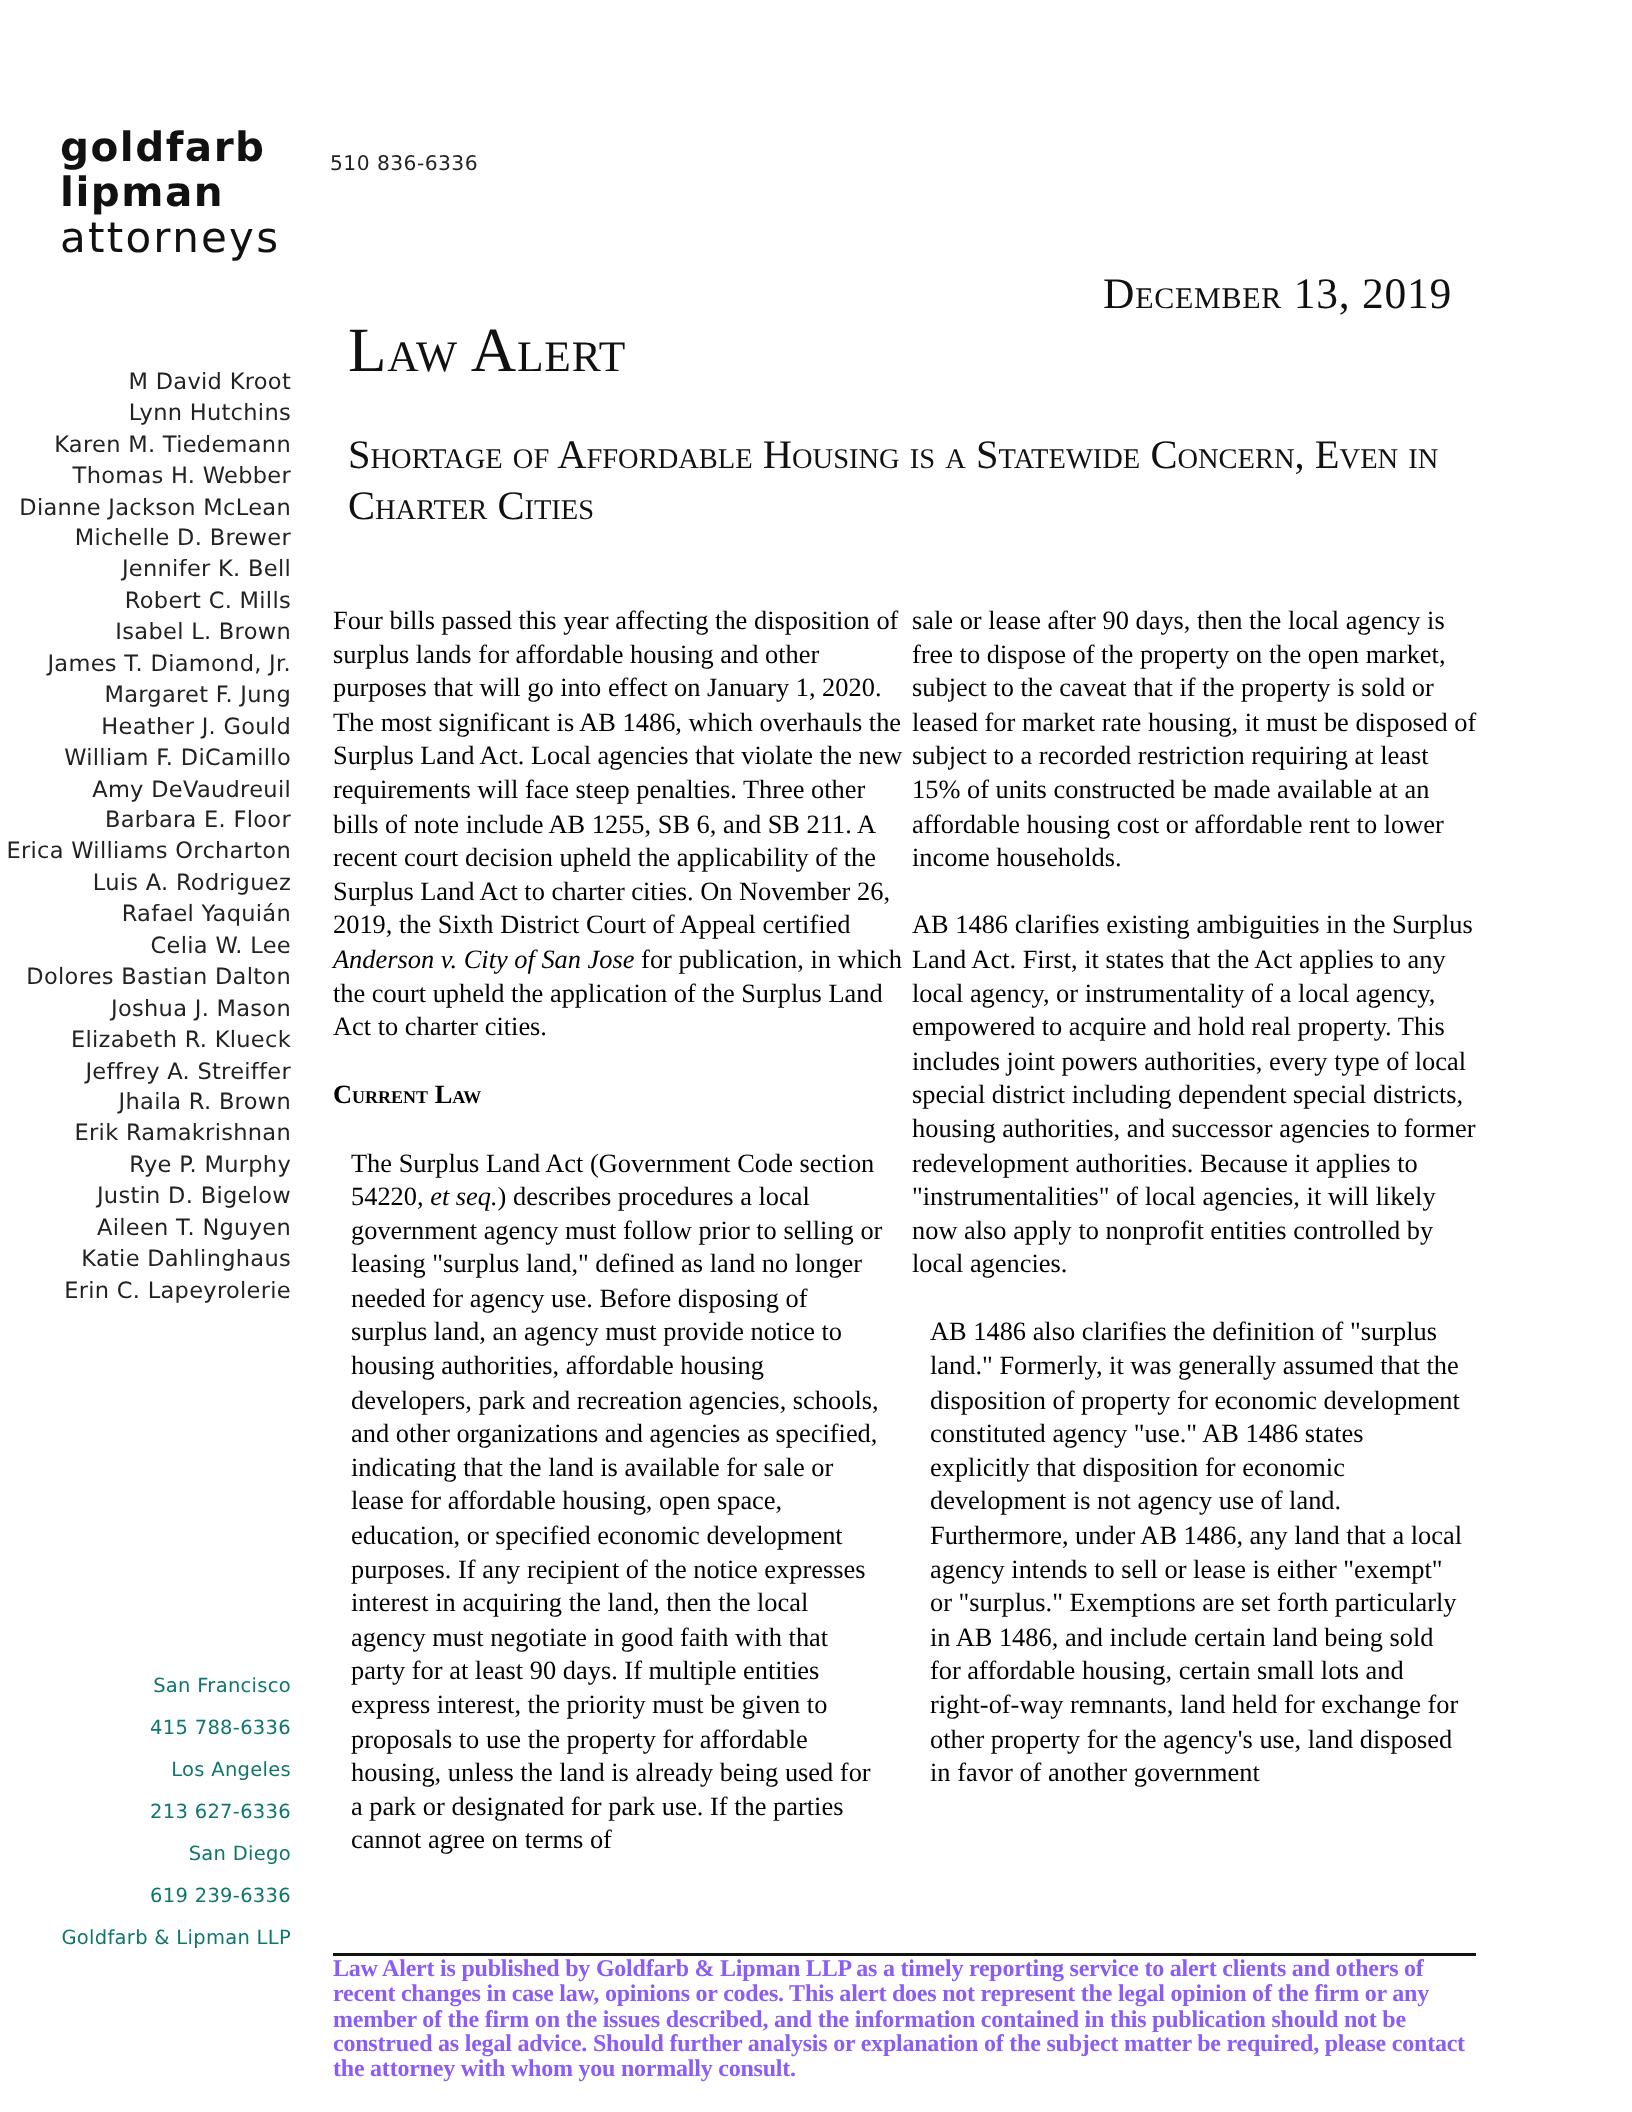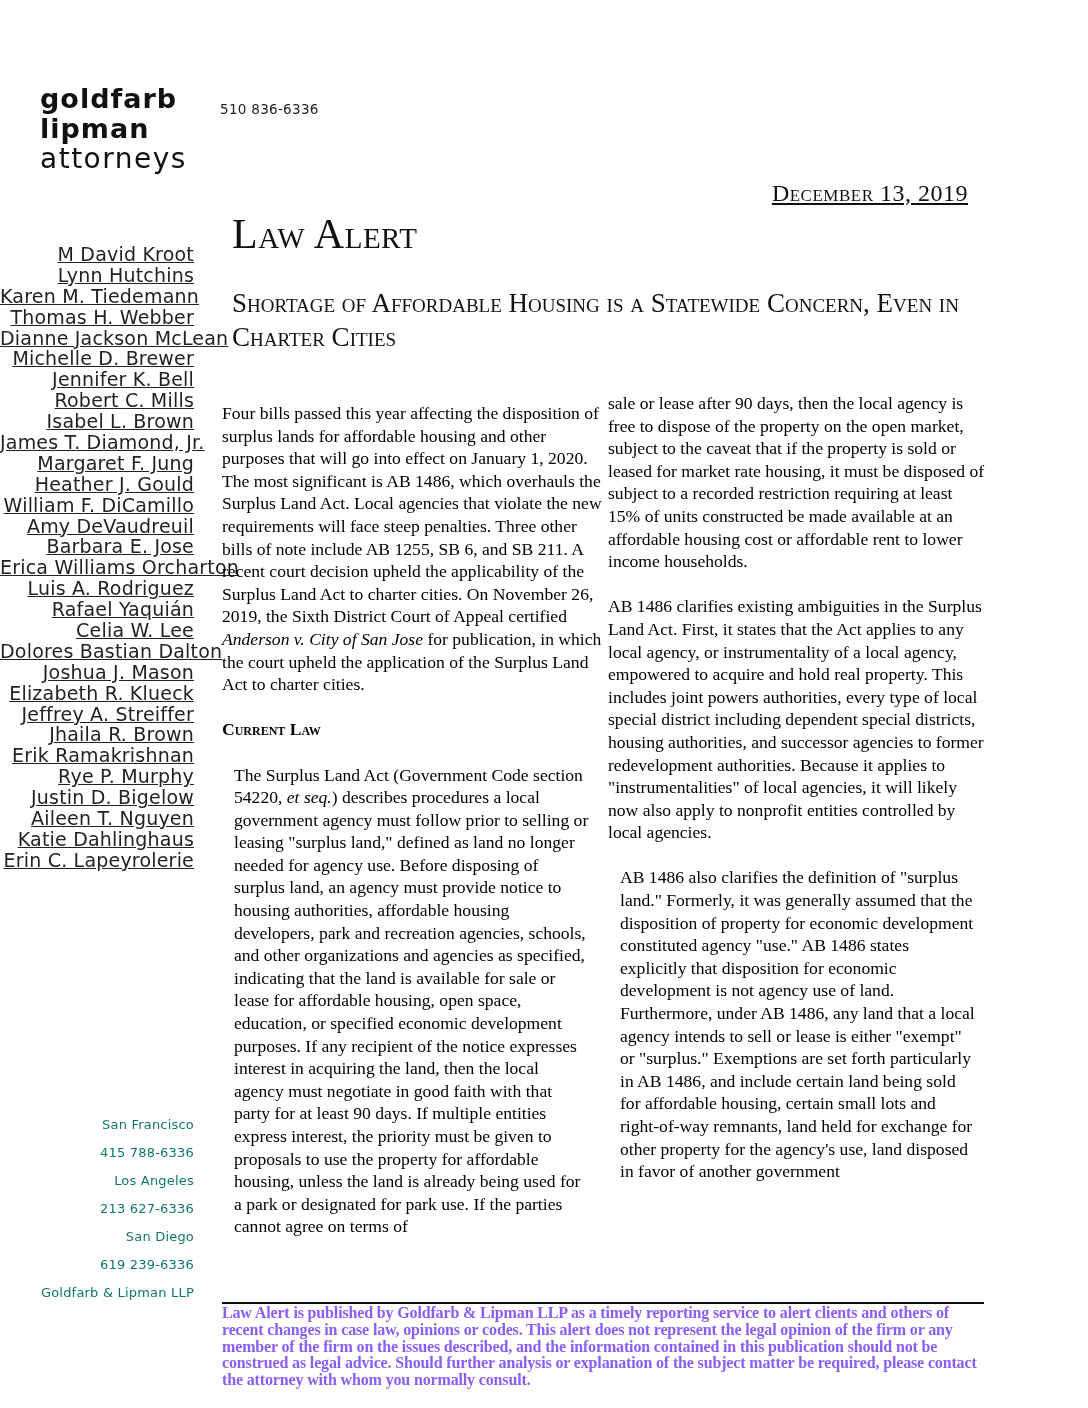--- a/index.html
+++ b/index.html
@@ -7,35 +7,35 @@
   .sans { font-family: "DejaVu Sans", "Liberation Sans", sans-serif; }
   .serif { font-family: "Liberation Serif", "DejaVu Serif", serif; }
 
   .logo { position: absolute; left: 40px; top: 84px; width: 152px; line-height: 30px; color: #111; }
   .logo .l1, .logo .l2 { font-size: 27px; font-weight: bold; letter-spacing: 1px; display: block; }
   .logo .l3 { font-size: 28px; font-weight: normal; letter-spacing: 1.5px; display: block; }
 
   .address { position: absolute; left: 220px; top: 94px; font-size: 13.5px; line-height: 31px; color: #222; letter-spacing: 0.3px; }
   .address div { white-space: nowrap; }
 
-  .date { position: absolute; right: 120px; top: 180px; font-size: 24px; font-variant: small-caps; letter-spacing: 0.5px; text-decoration: underline; }
+  .date { position: absolute; right: 120px; top: 180px; font-size: 29px; font-variant: small-caps; letter-spacing: 0.5px; }
 
   .alert-title { position: absolute; left: 232px; top: 210px; font-size: 42px; font-variant: small-caps; letter-spacing: 0.5px; }
 
   .headline { position: absolute; left: 232px; top: 286px; width: 760px; font-size: 27px; font-variant: small-caps; line-height: 34px; }
 
-  .roster { position: absolute; left: 0; top: 244px; width: 194px; text-align: right; font-size: 19px; color: #222; letter-spacing: 0.2px; text-decoration: underline; }
+  .roster { position: absolute; left: 0; top: 244px; width: 194px; text-align: right; font-size: 15px; color: #222; letter-spacing: 0.2px; }
   .roster .name { height: 20.9px; line-height: 20.9px; white-space: nowrap; }
 
   .offices { position: absolute; left: 0; top: 1111px; width: 194px; text-align: right; font-size: 13px; color: #0f766e; letter-spacing: 0.2px; }
   .offices .row { height: 28px; line-height: 28px; white-space: nowrap; }
 
   .col { position: absolute; font-size: 17.6px; line-height: 22.6px; color: #000000; }
   .col-left { left: 222px; top: 402px; width: 380px; }
-  .col-right { left: 608px; top: 392px; width: 380px; }
+  .col-right { left: 608px; top: 402px; width: 380px; }
   .col p { margin: 0 0 22.6px 0; }
   .col p.tight { margin: 12px; }
   .col .sec-head { font-weight: bold; font-variant: small-caps; font-size: 17.6px; margin: 0 0 22.6px 0; }
 
   .rule { position: absolute; left: 222px; top: 1302px; width: 762px; height: 2px; background: #111; }
   .disclaimer { position: absolute; left: 222px; top: 1305px; width: 770px; font-size: 16px; line-height: 16.8px; font-weight: bold; color: #8b5cf6; letter-spacing: -0.15px; }
 </style>
 </head>
 <body>
 
@@ -63,21 +63,21 @@
   <div class="name">Dianne Jackson McLean</div>
   <div class="name">Michelle D. Brewer</div>
   <div class="name">Jennifer K. Bell</div>
   <div class="name">Robert C. Mills</div>
   <div class="name">Isabel L. Brown</div>
   <div class="name">James T. Diamond, Jr.</div>
   <div class="name">Margaret F. Jung</div>
   <div class="name">Heather J. Gould</div>
   <div class="name">William F. DiCamillo</div>
   <div class="name">Amy DeVaudreuil</div>
-  <div class="name">Barbara E. Jose</div>
+  <div class="name">Barbara E. Floor</div>
   <div class="name">Erica Williams Orcharton</div>
   <div class="name">Luis A. Rodriguez</div>
   <div class="name">Rafael Yaquián</div>
   <div class="name">Celia W. Lee</div>
   <div class="name">Dolores Bastian Dalton</div>
   <div class="name">Joshua J. Mason</div>
   <div class="name">Elizabeth R. Klueck</div>
   <div class="name">Jeffrey A. Streiffer</div>
   <div class="name">Jhaila R. Brown</div>
   <div class="name">Erik Ramakrishnan</div>

